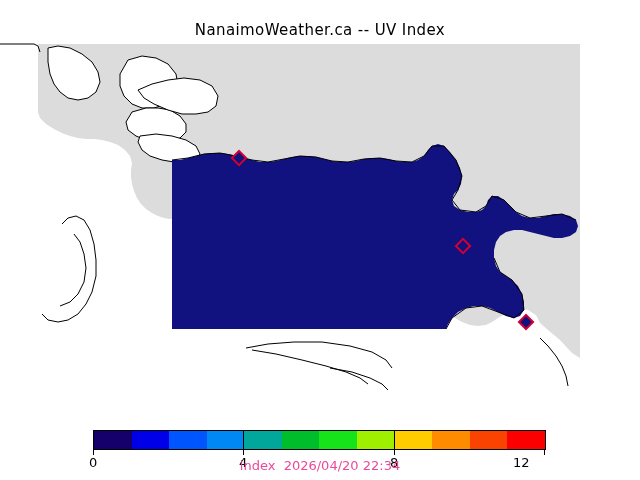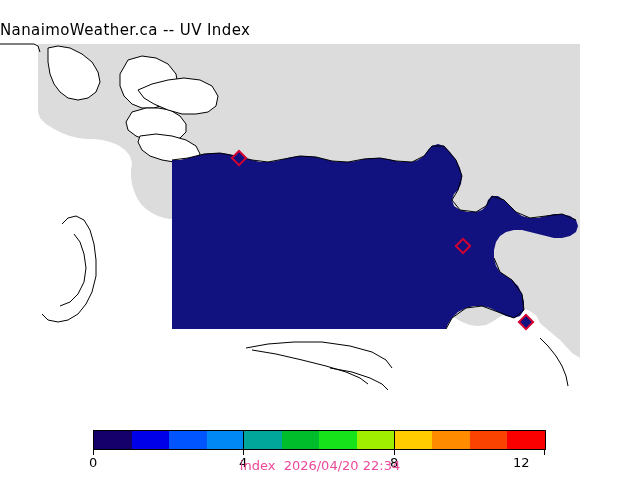--- a/index.html
+++ b/index.html
@@ -14,21 +14,21 @@
     overflow: hidden;
     font-family: "DejaVu Sans", sans-serif;
   }
 
   
   #title {
     position: absolute;
     left: 0;
     top: 21px;
     width: 640px;
-    text-align: left;
+    text-align: center;
     font-family: "DejaVu Sans", sans-serif;
     font-size: 15px;
     color: #000000;
     letter-spacing: 0.4px;
     white-space: pre;
   }
 
   
   #map-area {
     position: absolute;

